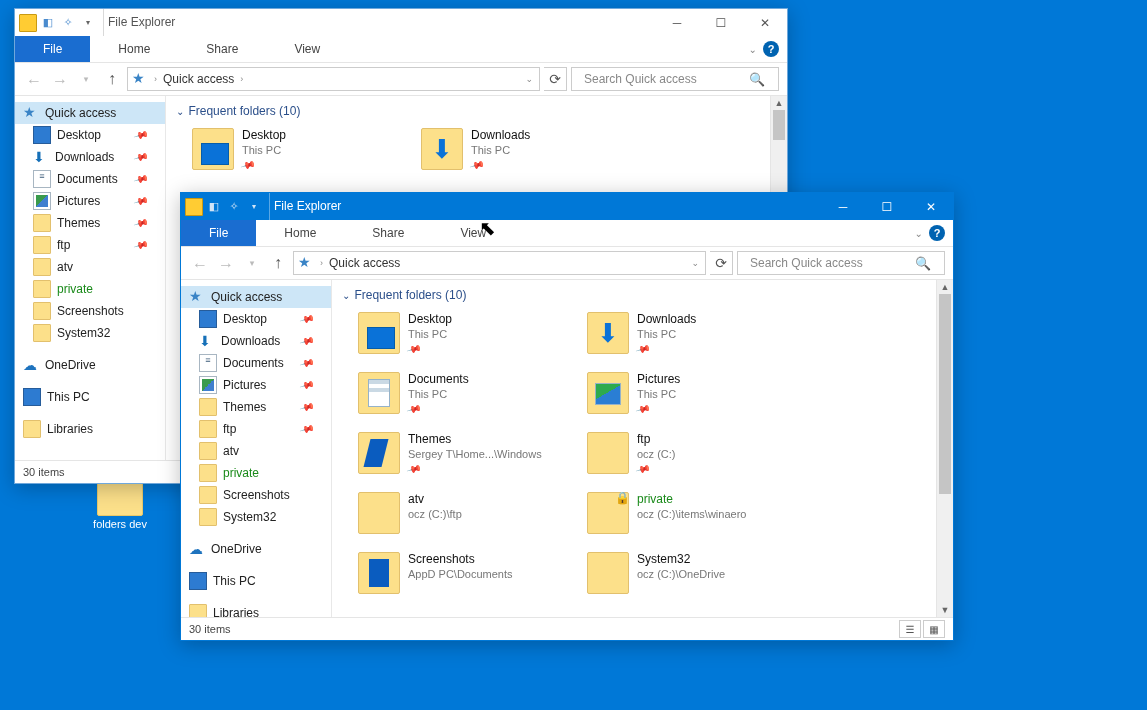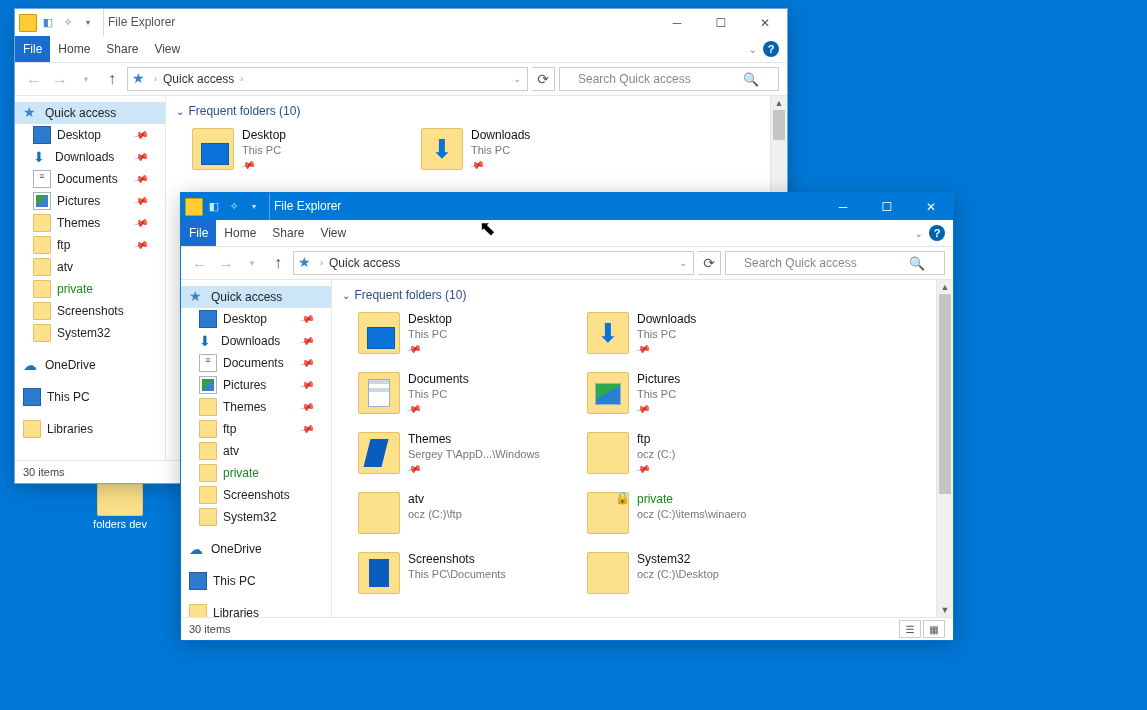--- a/index.html
+++ b/index.html
@@ -10,35 +10,35 @@
 .titlebar.inactive{background:#fff;color:#555;}
 .titlebar.active{background:#0078d7;color:#fff;}
 .titlebar .app-icon{width:16px;height:16px;background:#ffcc33;border:1px solid #c99a12;border-radius:1px;margin-right:2px;}
 .qat{display:flex;align-items:center;gap:2px;margin-right:4px;}
 .qat span{width:18px;height:18px;display:inline-flex;align-items:center;justify-content:center;font-size:11px;}
 .titlebar .ttxt{flex:0 0 auto;margin-left:2px;padding-left:4px;border-left:1px solid rgba(128,128,128,0.3);line-height:27px;}
 .titlebar.active .ttxt{border-left-color:rgba(255,255,255,0.35);}
 .winbtns{margin-left:auto;display:flex;height:100%;}
 .winbtn{width:44px;display:flex;align-items:center;justify-content:center;font-size:12px;font-family:"Segoe UI Symbol",sans-serif;}
 .ribbontabs{height:26px;display:flex;align-items:stretch;border-bottom:1px solid #e5e5e5;}
-.rtab{padding:0 8px;display:flex;align-items:center;color:#444;cursor:default;}
+.rtab{padding:0 28px;display:flex;align-items:center;color:#444;cursor:default;}
 .rtab.file{background:#1a6dd0;color:#fff;}
 .rtab.file.inactive{background:#1a6dd0;}
 .rtab.file.active{background:#1a6dd0;}
 .ribboncollapse{margin-left:auto;display:flex;align-items:center;gap:6px;padding-right:8px;}
 .helpico{width:16px;height:16px;border-radius:50%;background:#0063b1;color:#fff;font-size:11px;display:flex;align-items:center;justify-content:center;font-weight:bold;}
 .navbar{height:32px;display:flex;align-items:center;padding:0 8px;gap:4px;border-bottom:1px solid #e5e5e5;}
 .navarrow{width:22px;height:22px;display:flex;align-items:center;justify-content:center;color:#bbb;font-size:16px;}
 .navarrow.en{color:#555;}
 .addrbox{flex:1;height:22px;border:1px solid #ccc;border-radius:0;display:flex;align-items:center;padding:0 4px;gap:4px;min-width:0;}
 .addrbox .qaicon{width:16px;height:16px;display:inline-block;}
 .addrbox .crumb{color:#333;}
 .addrbox .chev{color:#888;font-size:9px;padding:0 2px;}
 .refresh{width:22px;height:22px;border:1px solid #ccc;border-left:none;display:flex;align-items:center;justify-content:center;color:#555;font-size:14px;}
-.searchbox{flex:0 0 182px;height:22px;border:1px solid #ccc;display:flex;align-items:center;padding:0 18px;color:#888;gap:6px;}
+.searchbox{flex:0 0 182px;height:22px;border:1px solid #ccc;display:flex;align-items:center;padding:0 12px;color:#888;gap:6px;}
 .searchbox span.txt{flex:1;}
 .body{flex:1;display:flex;min-height:0;}
 .navpane{width:150px;border-right:1px solid #e8e8e8;overflow:hidden;position:relative;background:#fff;}
 .navpane .npscroll{overflow:hidden;padding:6px 0;}
 .np-item{display:flex;align-items:center;height:22px;padding-left:18px;gap:6px;color:#222;position:relative;}
 .np-item.root{padding-left:8px;font-weight:normal;}
 .np-item.qa-root{background:#cde6f7;}
 .np-item .pin{margin-left:auto;margin-right:18px;color:#aaa;font-size:10px;transform:rotate(30deg);}
 .np-item.private{color:#1a8a1a;}
 .np-ico{width:16px;height:16px;flex:0 0 16px;}
@@ -385,21 +385,21 @@
             <div class="tinfo">
               <span class="tname">Pictures</span>
               <span class="tpath">This PC</span>
               <span class="tpin">📌</span>
             </div>
           </div>
           <div class="tile">
             <div class="ticon thm"></div>
             <div class="tinfo">
               <span class="tname">Themes</span>
-              <span class="tpath">Sergey T\AppD...\Windows</span>
+              <span class="tpath">Sergey T\Home...\Windows</span>
               <span class="tpin">📌</span>
             </div>
           </div>
           <div class="tile">
             <div class="ticon plain"></div>
             <div class="tinfo">
               <span class="tname">ftp</span>
               <span class="tpath">ocz (C:)</span>
               <span class="tpin">📌</span>
             </div>
@@ -417,28 +417,28 @@
             </div>
             <div class="tinfo">
               <span class="tname private">private</span>
               <span class="tpath">ocz (C:)\items\winaero</span>
             </div>
           </div>
           <div class="tile">
             <div class="ticon scr"></div>
             <div class="tinfo">
               <span class="tname">Screenshots</span>
-              <span class="tpath">This PC\Documents</span>
+              <span class="tpath">AppD PC\Documents</span>
             </div>
           </div>
           <div class="tile">
             <div class="ticon plain"></div>
             <div class="tinfo">
               <span class="tname">System32</span>
-              <span class="tpath">ocz (C:)\Desktop</span>
+              <span class="tpath">ocz (C:)\OneDrive</span>
             </div>
           </div>
         </div>
       <div class="scrollbar">
         <div class="arr top">▲</div>
         <div class="thumb" style="height:200px;"></div>
         <div class="arr bot">▼</div>
       </div>
     </div>
   </div>

